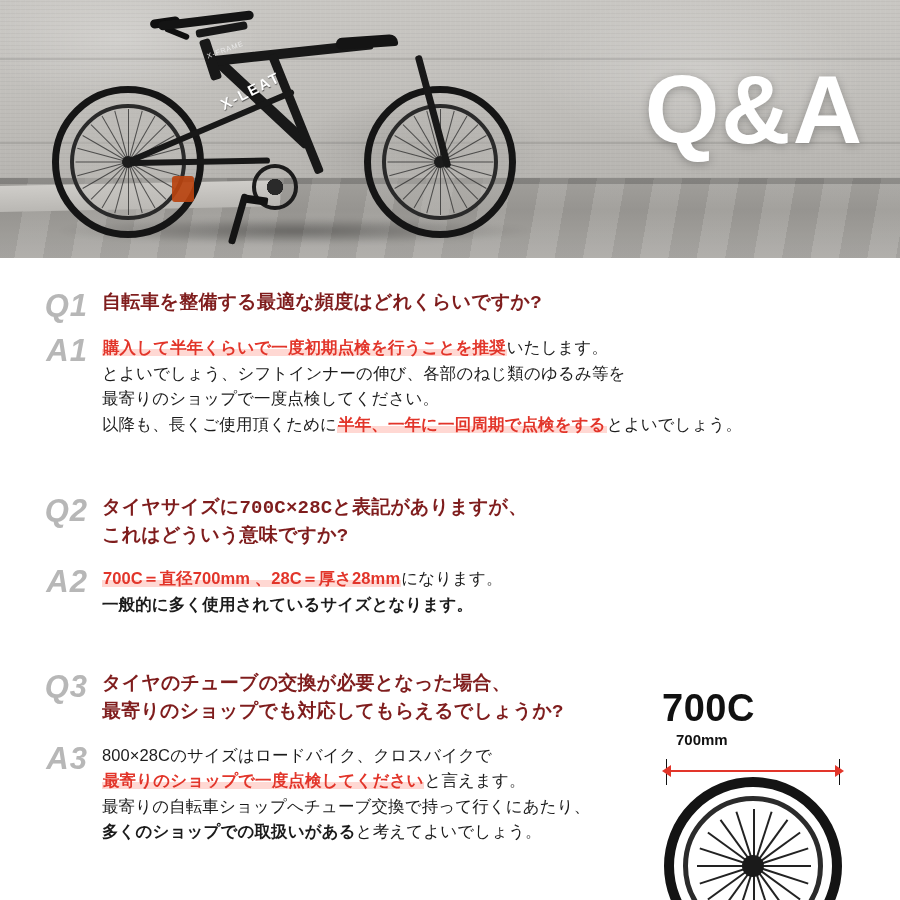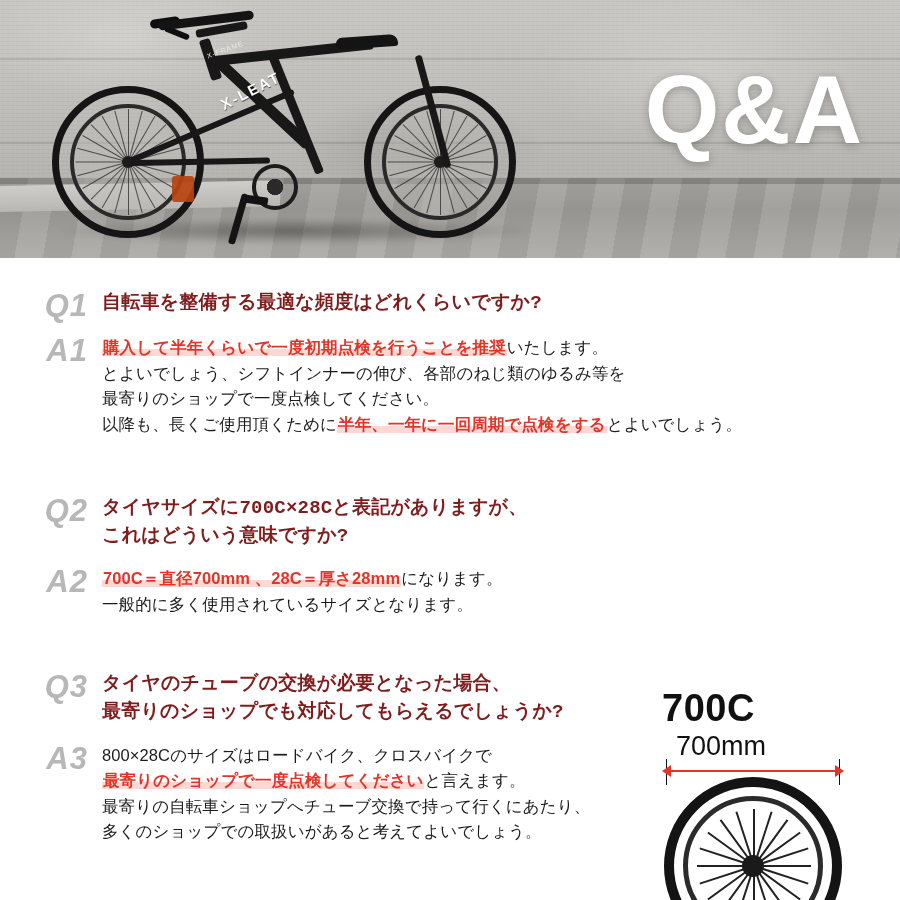--- a/index.html
+++ b/index.html
@@ -247,21 +247,21 @@
     color: #7f1d1d;
     letter-spacing: .2px;
     font-family: Liberation Mono, monospace;
   }
   .atext {
     font-size: 16.5px;
     line-height: 1.55;
     color: #1b1b1b;
     letter-spacing: .1px;
   }
-  .atext .b { font-weight: normal; }
+  .atext .b { font-weight: bold; }
   .hl {
     color: #e2352a;
     font-weight: bold;
     background: linear-gradient(transparent 62%, #ffd8d3 62%);
     padding: 0 1px;
   }
   .line { display: block; }
 
   .q1 { margin-top: 6px; }
   .a1 { margin-top: 14px; }
@@ -283,22 +283,22 @@
     left: 8px; top: -26px;
     font-size: 38px;
     font-weight: bold;
     letter-spacing: .5px;
     color: #111;
     font-family: "Liberation Sans", sans-serif;
   }
   .diagram .d-sub {
     position: absolute;
     left: 22px; top: 18px;
-    font-size: 27px;
-    font-weight: normal;
+    font-size: 15px;
+    font-weight: bold;
     color: #111;
   }
   .d-arrow {
     position: absolute;
     left: 8px; top: 52px;
     width: 182px; height: 12px;
   }
   .d-arrow .shaft {
     position: absolute;
     left: 7px; top: 5px;

